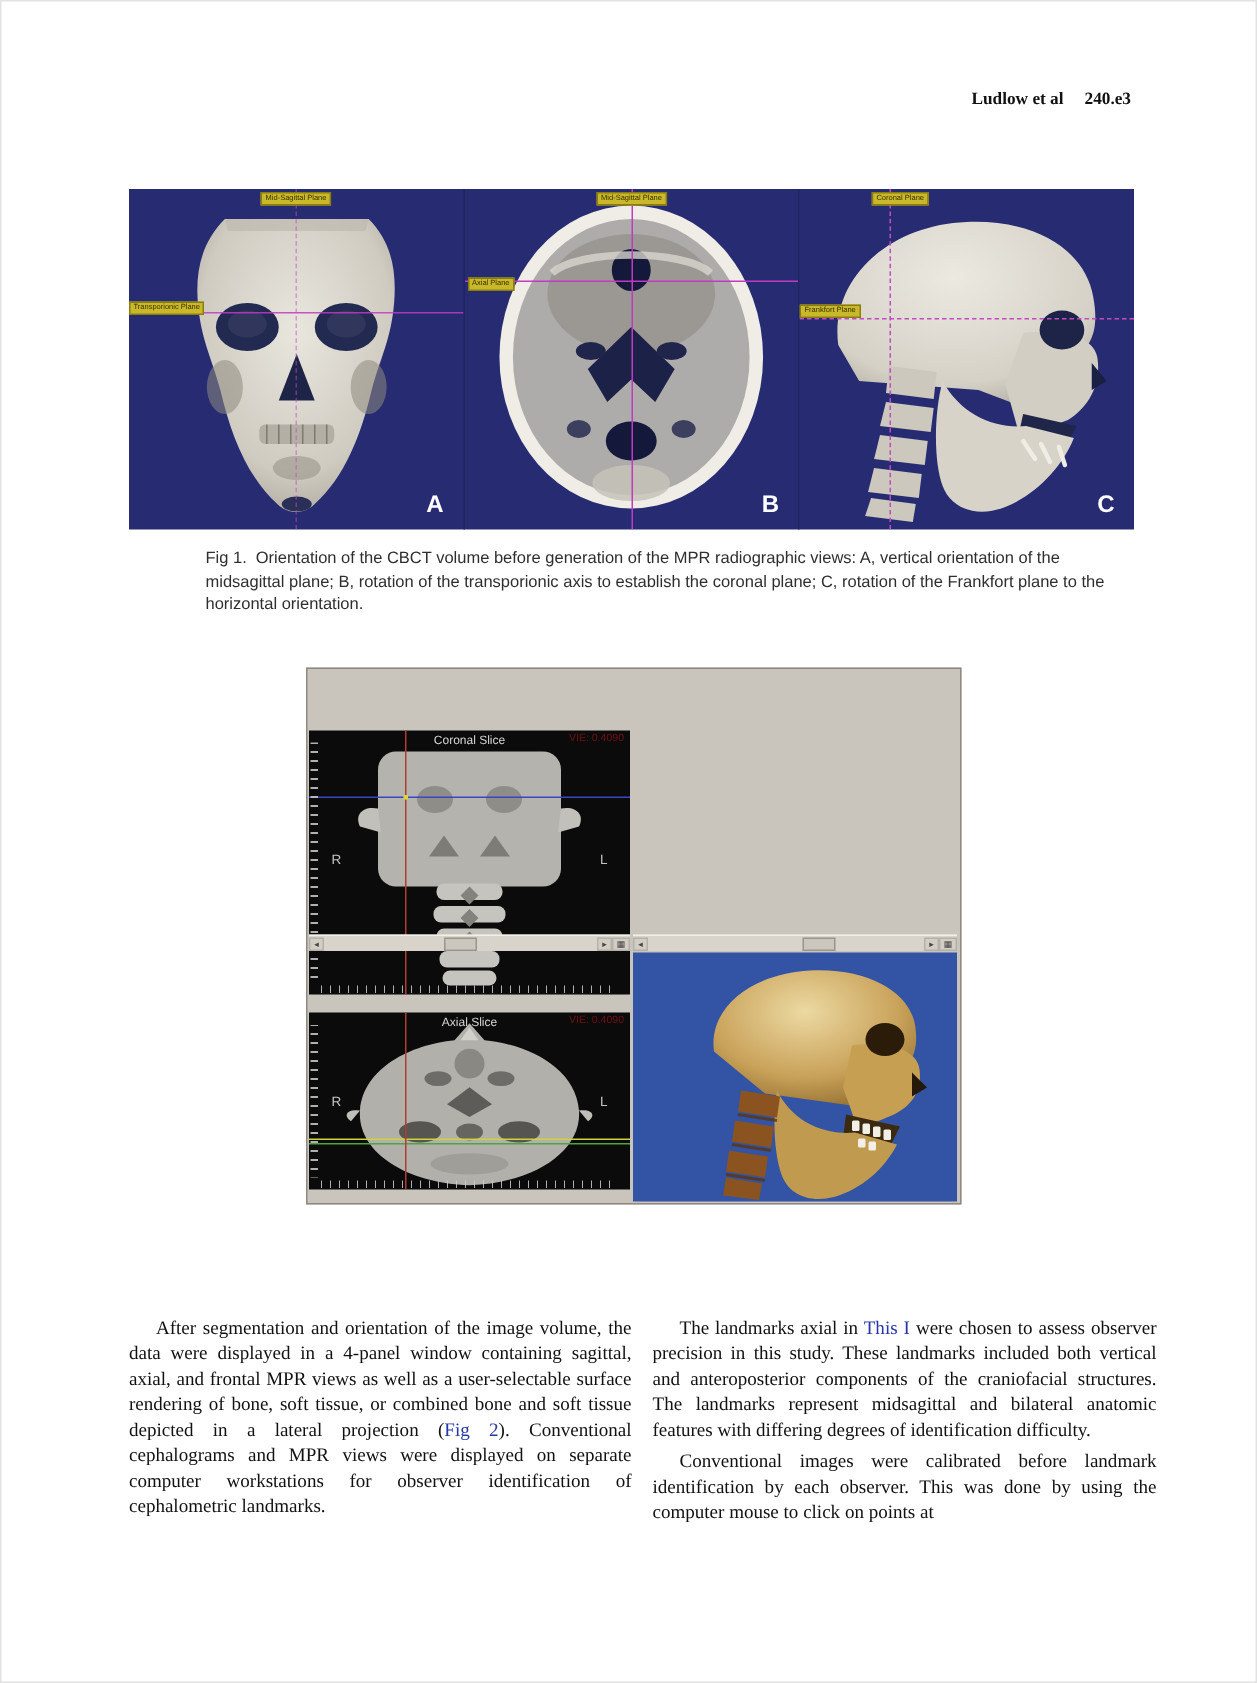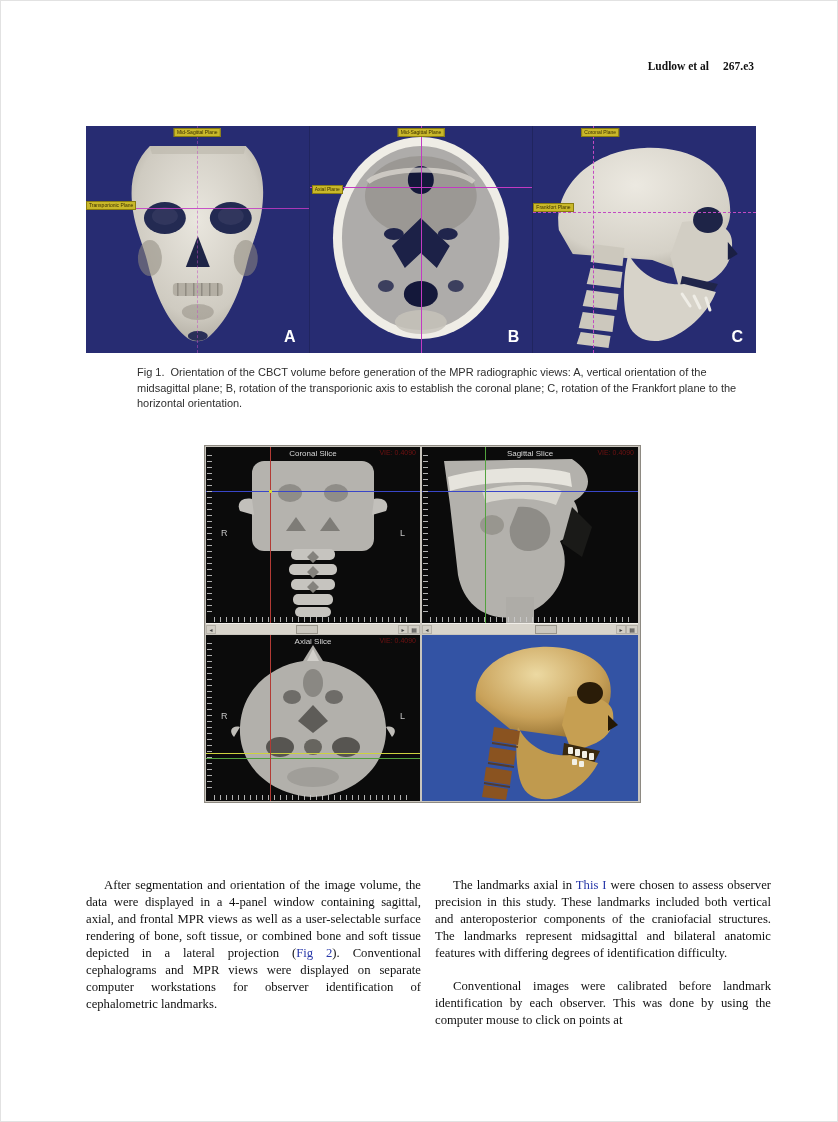--- a/index.html
+++ b/index.html
@@ -34,21 +34,21 @@
   
   .caption{position:absolute;left:136px;width:610px;font-family:"Liberation Sans",sans-serif;
            font-size:11px;line-height:15.5px;color:#2e2e2e;}
   .cap1{top:364px;}
   .cap2{top:819px;}
   .caption .cap-label{margin-right:6px;}
 
   
   .fig2{position:absolute;left:203px;top:444px;width:435px;height:356px;background:#c9c5bd;
         border:1px solid #8e8a82;box-sizing:content-box;}
-  .mpr{position:absolute;background:#0b0b0b;overflow:hidden;}
+  .mpr{position:absolute;background:#0b0b0b;overflow:hidden;margin-top:40px;}
   .mpr svg{position:absolute;inset:0;width:100%;height:100%;}
   .mpr-title{position:absolute;top:2px;left:0;right:0;text-align:center;color:#d6d6d6;
              font-family:"Liberation Sans",sans-serif;font-size:8px;z-index:5;}
   .mpr-overlay{position:absolute;top:2px;right:4px;color:#701212;font-family:"Liberation Sans",sans-serif;
                font-size:7px;z-index:5;}
   .mpr-rl{position:absolute;top:46%;color:#c4c4c4;font-family:"Liberation Sans",sans-serif;font-size:9px;z-index:5;}
   .mpr-rl.r{left:15px;} .mpr-rl.l{right:15px;}
   .ruler-v{position:absolute;left:1px;top:8px;bottom:8px;width:5px;z-index:4;
            background:repeating-linear-gradient(to bottom,rgba(205,205,205,.85) 0 1px,transparent 1px 6px);}
   .ruler-h{position:absolute;left:8px;right:8px;bottom:1px;height:5px;z-index:4;
@@ -69,30 +69,30 @@
   .sbar .thumb{position:absolute;top:0;width:22px;height:9px;background:#cbc7be;border:1px solid #9a968c;box-sizing:border-box;}
   .sbar .corner{width:12px;height:9px;background:#d2cec5;border:1px solid #b5b1a8;box-sizing:border-box;
                 text-align:center;line-height:8px;font-size:6px;}
 
   
   .bodytext{position:absolute;left:85px;top:876px;width:685px;display:flex;}
   .bcol{width:335px;text-align:justify;font-size:12.7px;line-height:17px;}
   .bcol.c1{margin-right:14px;}
   .bcol.c2{width:336px;}
   .bcol p{margin:0;text-indent:18px;font-family:Liberation Serif, serif;}
-  .bcol p + p{margin-top:16px;}
+  .bcol p + p{margin-top:4px;}
   .reflink{color:#2636a8;}
 </style>
 </head>
 <body>
 
 <div class="page">
 
   <div class="runhead-right">
-    <span>Ludlow et al</span><span class="pg">267.e3</span>
+    <span>Ludlow et al</span><span class="pg">240.e3</span>
   </div>
 
   <div class="fig1">
 
     <div class="f1panel">
       <svg viewBox="0 0 223 227" preserveAspectRatio="none">
         <defs>
           <radialGradient id="gA" cx="50%" cy="38%" r="75%">
             <stop offset="0%" stop-color="#e9e6de"></stop>
               <stop offset="65%" stop-color="#cfcbc1"></stop>
@@ -203,56 +203,39 @@
       <div class="ruler-h"></div>
       <div class="mpr-title">Coronal Slice</div>
       <div class="mpr-overlay">VIE: 0.4090</div>
       <span class="mpr-rl r">R</span>
       <span class="mpr-rl l">L</span>
       <div class="ln h blue" style="top:25%;"></div>
       <div class="ln v red" style="left:30%;"></div>
       <div class="dot" style="left:29.5%;top:24.5%;"></div>
     </div>
 
-    <div class="mpr" style="left:217px;top:1px;width:216px;height:176px;">
-      <svg viewBox="0 0 216 176" preserveAspectRatio="none">
-        <path d="M22,14 L150,12 C172,26 170,44 152,54 C162,70 152,88 138,94 C152,122 134,158 100,168 C68,177 42,160 36,128 L28,58 Z" fill="#b3b1ac"></path>
-        <path d="M26,30 C60,20 120,18 148,26 L150,40 C120,32 60,34 28,44 Z" fill="#e6e4dd"></path>
-        <path d="M60,44 C84,36 120,36 140,44 L134,58 C114,50 84,50 64,56 Z" fill="#d8d6cf"></path>
-        <path d="M96,60 C112,58 126,66 128,80 C130,94 120,104 106,104 C94,104 86,94 88,80 Z" fill="#8e8c87"></path>
-        <ellipse cx="70" cy="78" rx="12" ry="10" fill="#98968f"></ellipse>
-        <path d="M150,60 L170,80 L160,110 L140,96 Z" fill="#1a1a18"></path>
-        <rect x="84" y="150" width="28" height="26" fill="#aeaca7"></rect>
-      </svg>
-      <div class="ruler-v"></div>
-      <div class="ruler-h"></div>
-      <div class="mpr-title">Sagittal Slice</div>
-      <div class="mpr-overlay">VIE: 0.4090</div>
-      <div class="ln h blue" style="top:25%;"></div>
-      <div class="ln v green" style="left:29%;"></div>
-    </div>
 
     <div class="sbar" style="left:1px;top:177px;width:214px;">
       <span class="arr">◂</span>
       <span class="track">
           <span class="thumb" style="left:44%;"></span>
         </span>
       <span class="arr">▸</span>
       <span class="corner">▦</span>
     </div>
     <div class="sbar" style="left:217px;top:177px;width:216px;">
       <span class="arr">◂</span>
       <span class="track">
           <span class="thumb" style="left:56%;"></span>
         </span>
       <span class="arr">▸</span>
       <span class="corner">▦</span>
     </div>
 
-    <div class="mpr" style="left:1px;top:189px;width:214px;height:166px;">
+    <div class="mpr" style="left:1px;top:189px;width:214px;height:118px;">
       <svg viewBox="0 0 214 166" preserveAspectRatio="none">
         <path d="M107,10 L117,26 C146,30 178,52 180,92 C182,130 150,160 107,162 C64,160 32,130 34,92 C36,52 68,30 97,26 Z" fill="#b2b0ab"></path>
         <path d="M107,14 L113,26 L101,26 Z" fill="#d2d0cb"></path>
         <ellipse cx="107" cy="48" rx="10" ry="14" fill="#8a8883"></ellipse>
         <ellipse cx="86" cy="62" rx="9" ry="7" fill="#6e6c68"></ellipse>
         <ellipse cx="128" cy="62" rx="9" ry="7" fill="#6e6c68"></ellipse>
         <path d="M107,70 L92,86 L107,98 L122,86 Z" fill="#5e5c58"></path>
         <ellipse cx="74" cy="112" rx="14" ry="10" fill="#57555??" opacity="0"></ellipse>
         <ellipse cx="74" cy="112" rx="14" ry="10" fill="#575551"></ellipse>
         <ellipse cx="140" cy="112" rx="14" ry="10" fill="#575551"></ellipse>

